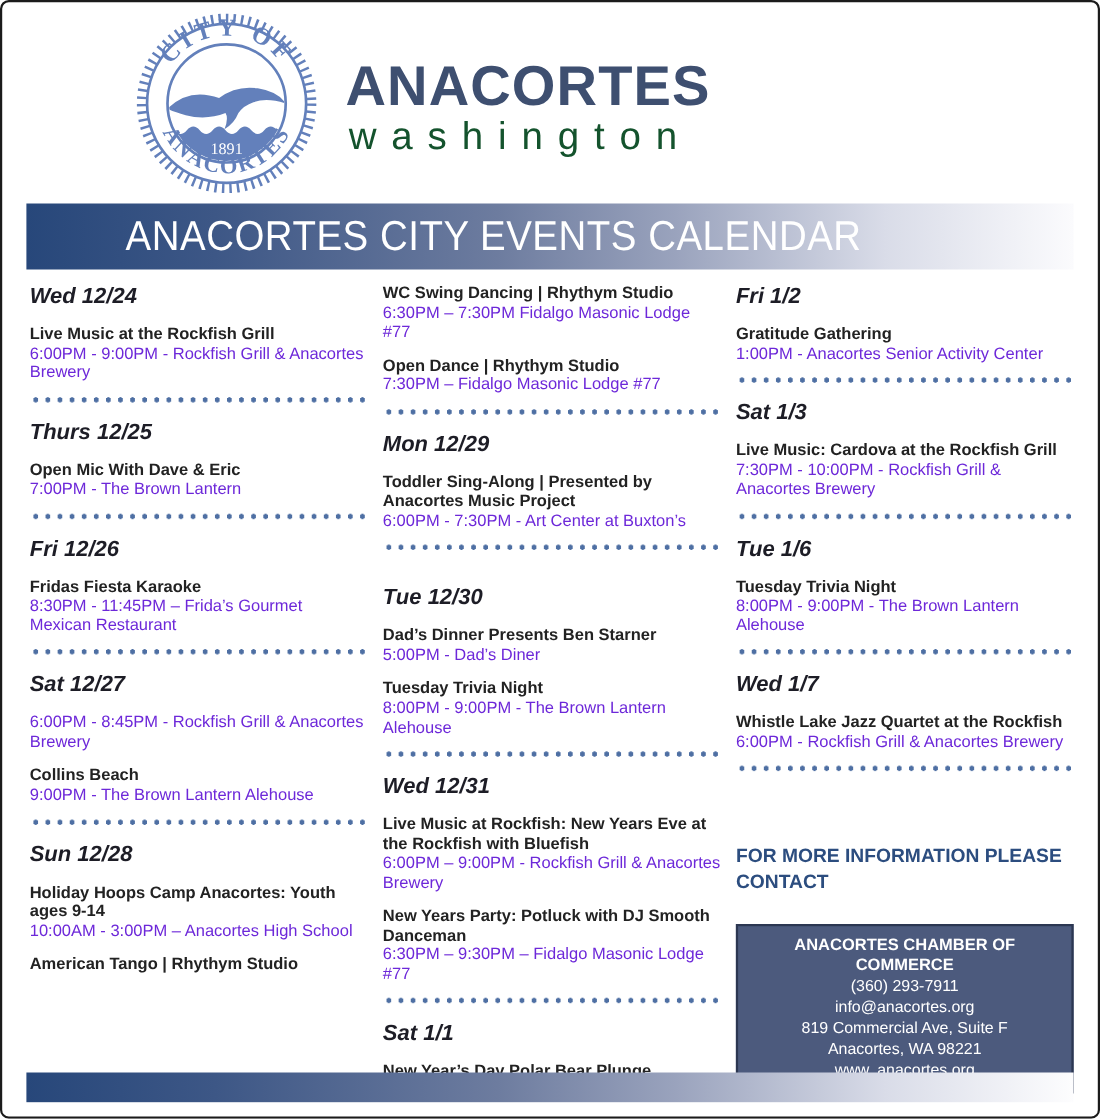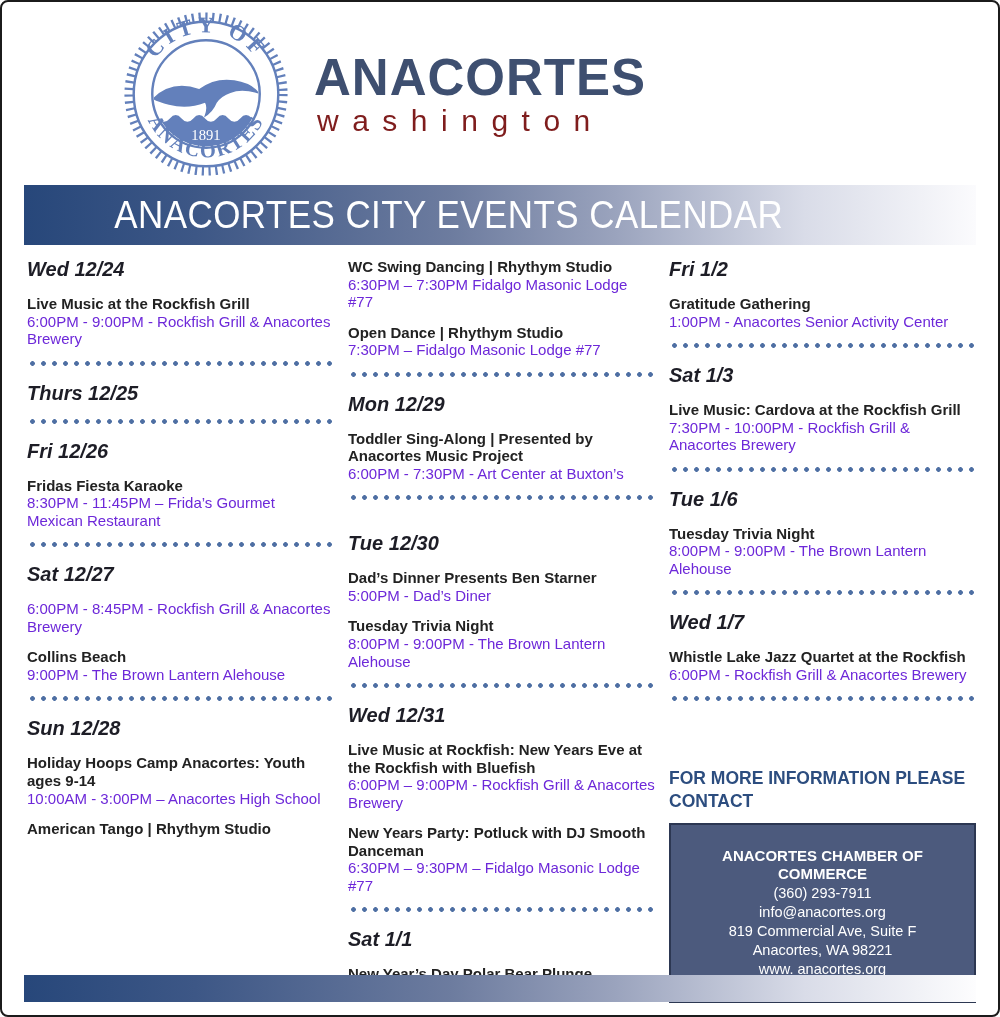--- a/index.html
+++ b/index.html
@@ -11,21 +11,21 @@
   }
   
   .header { position:relative; height:183px; }
   .seal { position:absolute; left:119px; top:7px; }
   .wordmark {
     position:absolute; left:312px; top:46px;
     color:#3e4f70; font-weight:bold; font-size:51px; letter-spacing:1px;
   }
   .wordmark-sub {
     position:absolute; left:315px; top:102px;
-    color:#7f1d1d; font-size:30px; font-weight:400; letter-spacing:13.5px;
+    color:#14532d; font-size:35px; font-weight:400; letter-spacing:13.5px;
   }
   
   .banner {
     margin:0 22px; height:60px; display:flex; align-items:center;
     background:linear-gradient(90deg,#27477a 0%,#3d5786 18%,#6d7c9f 45%,#9aa3bd 62%,#d9dce8 82%,#fbfbfd 100%);
   }
   .banner-title {
     color:#ffffff; font-size:38px; padding-left:98px; white-space:nowrap;
     transform:scaleX(0.92); transform-origin:left center; letter-spacing:0.5px;
   }
@@ -47,22 +47,22 @@
     background-size:11px 5px; background-repeat:repeat-x;
     background-position:left center;
   }
   .gap { height:16px; }
   
   .info-heading {
     margin-top:66px; text-align:left; color:#2c4d7f;
     font-weight:bold; font-size:17.5px; line-height:1.26;
   }
   .contact-box {
-    margin-top:11px; background:#4c5a7d; border:2px solid #2c3752;
-    color:#ffffff; text-align:center; padding:21px 8px;
+    margin-top:28px; background:#4c5a7d; border:2px solid #2c3752;
+    color:#ffffff; text-align:center; padding:8px 8px;
     font-size:14.5px; line-height:1.24;
   }
   .contact-line { margin:1px 0; }
   .contact-line.first { font-weight:bold; font-size:15px; }
   
   .bottom-bar {
     position:absolute; left:22px; right:22px; bottom:13px; height:27px;
     background:linear-gradient(90deg,#27477a 0%,#3d5786 18%,#6d7c9f 45%,#9aa3bd 62%,#d9dce8 82%,#fdfdfe 100%);
   }
 </style>
@@ -105,20 +105,24 @@
 
   <div class="content">
     <div class="col">
         <h3 class="date">Wed 12/24</h3>
         <div class="event">
           <div class="event-title">Live Music at the Rockfish Grill</div>
           <div class="event-detail">6:00PM - 9:00PM - Rockfish Grill &amp; Anacortes Brewery</div>
         </div>
         <div class="dots"></div>
         <h3 class="date">Thurs 12/25</h3>
+        <div class="event">
+          <div class="event-title">Open Mic With Dave &amp; Eric</div>
+          <div class="event-detail">7:00PM - The Brown Lantern</div>
+        </div>
         <div class="dots"></div>
         <h3 class="date">Fri 12/26</h3>
         <div class="event">
           <div class="event-title">Fridas Fiesta Karaoke</div>
           <div class="event-detail">8:30PM - 11:45PM – Frida’s Gourmet Mexican Restaurant</div>
         </div>
         <div class="dots"></div>
         <h3 class="date">Sat 12/27</h3>
         <div class="event">
           <div class="event-detail">6:00PM - 8:45PM - Rockfish Grill &amp; Anacortes Brewery</div>

